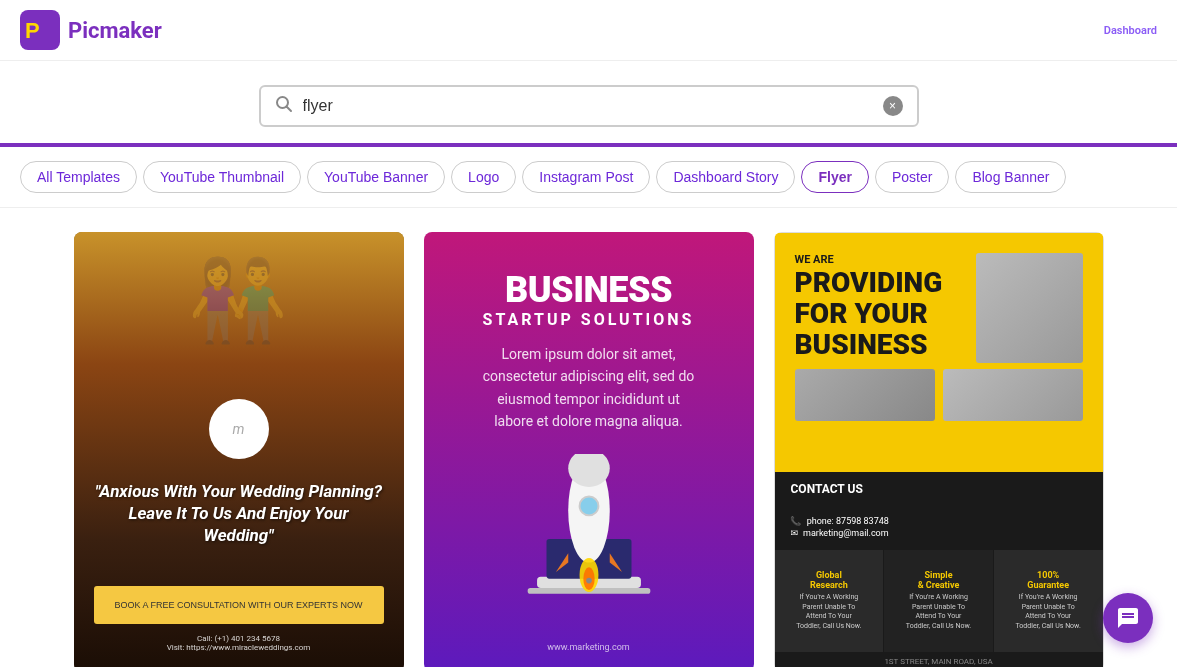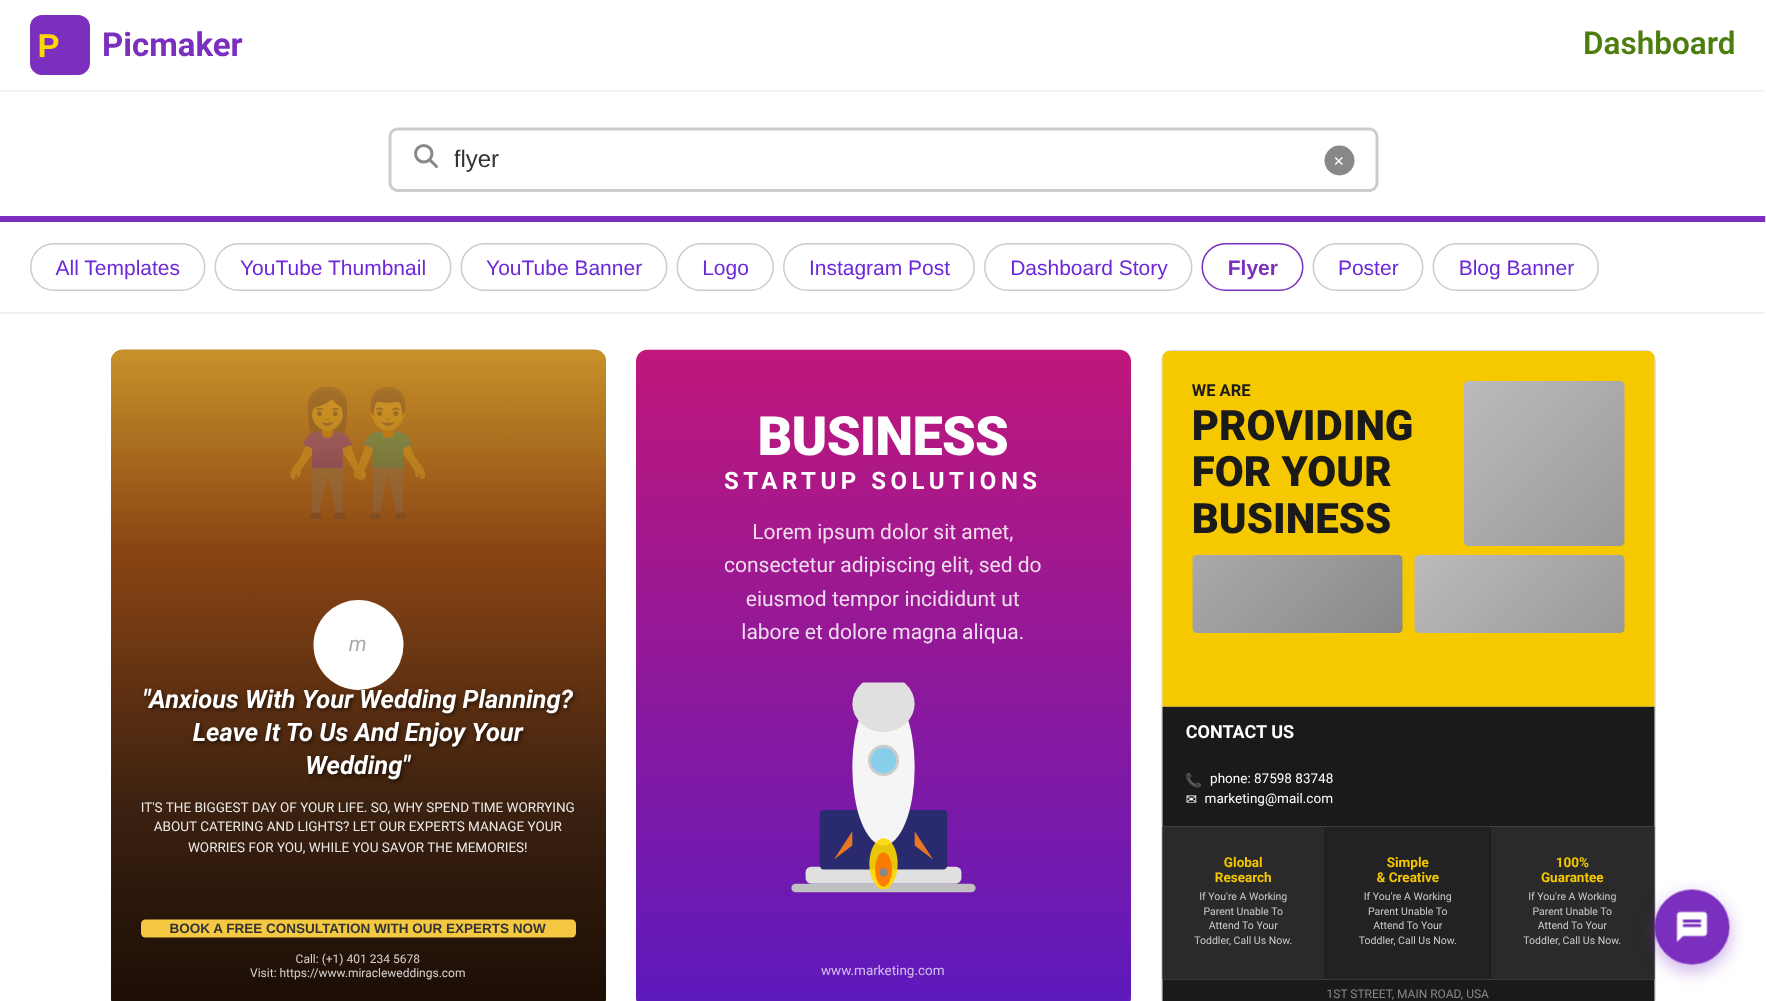--- a/index.html
+++ b/index.html
@@ -37,23 +37,23 @@
       height: 40px;
     }
 
     .logo-text {
       font-size: 22px;
       font-weight: 700;
       color: #7B2FBE;
     }
 
     .dashboard-link {
-      font-size: 21px;
+      font-size: 11px;
       font-weight: 600;
-      color: #4d7c0f;
+      color: #8b5cf6;
       cursor: pointer;
     }
 
     
     .search-area {
       display: flex;
       justify-content: center;
       padding: 24px 20px 16px;
       border-bottom: 4px solid #7B2FBE;
     }
@@ -192,24 +192,24 @@
       font-size: 9px;
       line-height: 1.5;
       margin-bottom: 12px;
       opacity: 0.9;
     }
 
     .card-wedding-content .cta-btn {
       background: #f5c842;
       color: #333;
       border: none;
-      padding: 1px 14px;
+      padding: 14px 14px;
       border-radius: 3px;
       font-size: 9px;
-      font-weight: 700;
+      font-weight: 400;
       margin-bottom: 10px;
       cursor: pointer;
       display: block;
       width: 100%;
       margin-top: 40px;
     }
 
     .card-wedding-content .contact-text {
       font-size: 8px;
       opacity: 0.8;
@@ -462,21 +462,20 @@
 
       <div style="position:absolute;top:0;left:0;right:0;bottom:0;background:linear-gradient(180deg,#c8922a 0%,#8B4513 30%,#3a2010 70%,#1a0d05 100%);"></div>
 
       <div style="position:absolute;top:5%;left:50%;transform:translateX(-50%);font-size:80px;opacity:0.25;color:#fff;">👫</div>
 
       <div class="heart-badge" style="position:absolute;top:38%;left:50%;transform:translateX(-50%);width:60px;height:60px;background:#fff;border-radius:50%;display:flex;align-items:center;justify-content:center;">
         <span style="font-size:14px;font-style:italic;color:#aaa;">m</span>
       </div>
       <div class="card-wedding-content">
         <div class="main-text">"Anxious With Your Wedding Planning? Leave It To Us And Enjoy Your Wedding"</div>
-        <div class="sub-text">IT'S THE BIGGEST DAY OF YOUR LIFE. SO, WHY SPEND TIME WORRYING ABOUT CATERING AND LIGHTS? LET OUR EXPERTS MANAGE YOUR WORRIES FOR YOU, WHILE YOU SAVOR THE MEMORIES!</div>
         <button class="cta-btn">BOOK A FREE CONSULTATION WITH OUR EXPERTS NOW</button>
         <div class="contact-text">
           <div>Call: (+1) 401 234 5678</div>
           <div>Visit: https://www.miracleweddings.com</div>
         </div>
       </div>
     </div>
   </div>
 
   <div class="template-card">

